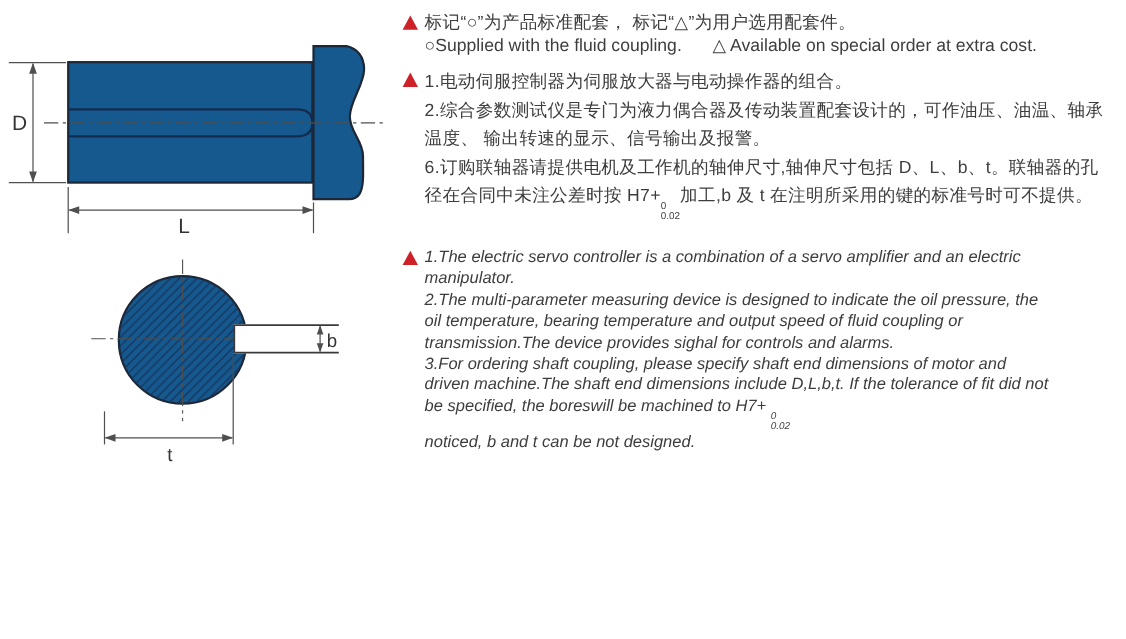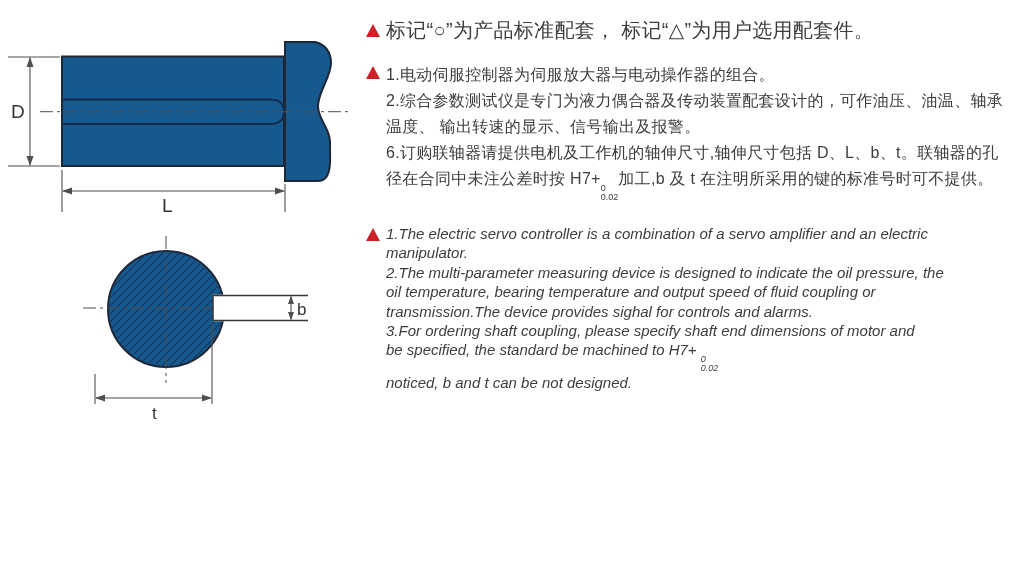--- a/index.html
+++ b/index.html
@@ -14,21 +14,21 @@
   .keyline{stroke:#132c4e;stroke-width:2;fill:none;}
   .hatchline{stroke:#17355e;stroke-width:1.2;}
   .dim{stroke:#4f4f4f;stroke-width:1.1;fill:none;}
   .cline{stroke:#4f4f4f;stroke-width:1;fill:none;stroke-dasharray:13 4 3 4;}
   .arrow{fill:#4f4f4f;stroke:none;}
   .notchline{stroke:#3a3a3a;stroke-width:1.6;fill:none;}
   .dimlabel{font-family:"Liberation Sans","DejaVu Sans",sans-serif;font-size:19px;fill:#333;}
   .dimlabel.small{font-size:17px;}
   
   .note-block{position:absolute;left:366px;width:652px;}
-  .legend{top:20px;line-height:21px;font-size:20px;}
+  .legend{top:10px;line-height:21px;font-size:16px;}
   .zh-notes{top:62px;line-height:26px;font-size:16px;}
   .en-notes{top:224px;line-height:19.4px;font-size:15px;font-style:italic;}
   .note-row{position:relative;padding-left:20px;}
   .tri{
     position:absolute;left:0;top:4px;width:0;height:0;
     border-left:7.5px solid transparent;border-right:7.5px solid transparent;
     border-bottom:13px solid #cd2027;
   }
   .en-line{white-space:nowrap;}
   .zh-line{white-space:nowrap;letter-spacing:0.3px;}
@@ -97,20 +97,23 @@
     <polygon class="arrow" points="212,398 202,394.5 202,401.5"></polygon>
     <text x="152" y="419" class="dimlabel small">t</text>
   </svg>
 </div>
 
 <div class="note-block legend">
   <div class="note-row">
     <span class="tri"></span>
     <span class="zh-line">标记“○”为产品标准配套， 标记“△”为用户选用配套件。</span>
   </div>
+  <div class="note-row">
+    <span class="en-line">○Supplied with the fluid coupling.</span><span class="legend-en-gap"></span><span class="en-line">△ Available on special order at extra cost.</span>
+  </div>
 </div>
 
 <div class="note-block zh-notes">
   <div class="note-row">
     <span class="tri"></span>
     <div class="zh-line">1.电动伺服控制器为伺服放大器与电动操作器的组合。</div>
     <div class="zh-line">2.综合参数测试仪是专门为液力偶合器及传动装置配套设计的，可作油压、油温、轴承</div>
     <div class="zh-line">温度、 输出转速的显示、信号输出及报警。</div>
     <div class="zh-line">6.订购联轴器请提供电机及工作机的轴伸尺寸,轴伸尺寸包括 D、L、b、t。联轴器的孔</div>
     <div class="zh-line"><span>径在合同中未注公差时按 H7+</span><span class="tol">
@@ -122,19 +125,20 @@
 
 <div class="note-block en-notes">
   <div class="note-row">
     <span class="tri"></span>
     <div class="en-line">1.The electric servo controller is a combination of a servo amplifier and an electric</div>
     <div class="en-line">manipulator.</div>
     <div class="en-line">2.The multi-parameter measuring device is designed to indicate the oil pressure, the</div>
     <div class="en-line">oil temperature, bearing temperature and output speed of fluid coupling or</div>
     <div class="en-line">transmission.The device provides sighal for controls and alarms.</div>
     <div class="en-line">3.For ordering shaft coupling, please specify shaft end dimensions of motor and</div>
-    <div class="en-line"><span>be specified, the standard be machined to H7+ </span><span class="tol">
+    <div class="en-line">driven machine.The shaft end dimensions include D,L,b,t. If the tolerance of fit did not</div>
+    <div class="en-line"><span>be specified, the boreswill be machined to H7+ </span><span class="tol">
           <span>0</span>
           <span>0.02</span>
         </span></div>
     <div class="en-line">noticed, b and t can be not designed.</div>
   </div>
 </div>
 
 </body></html>

